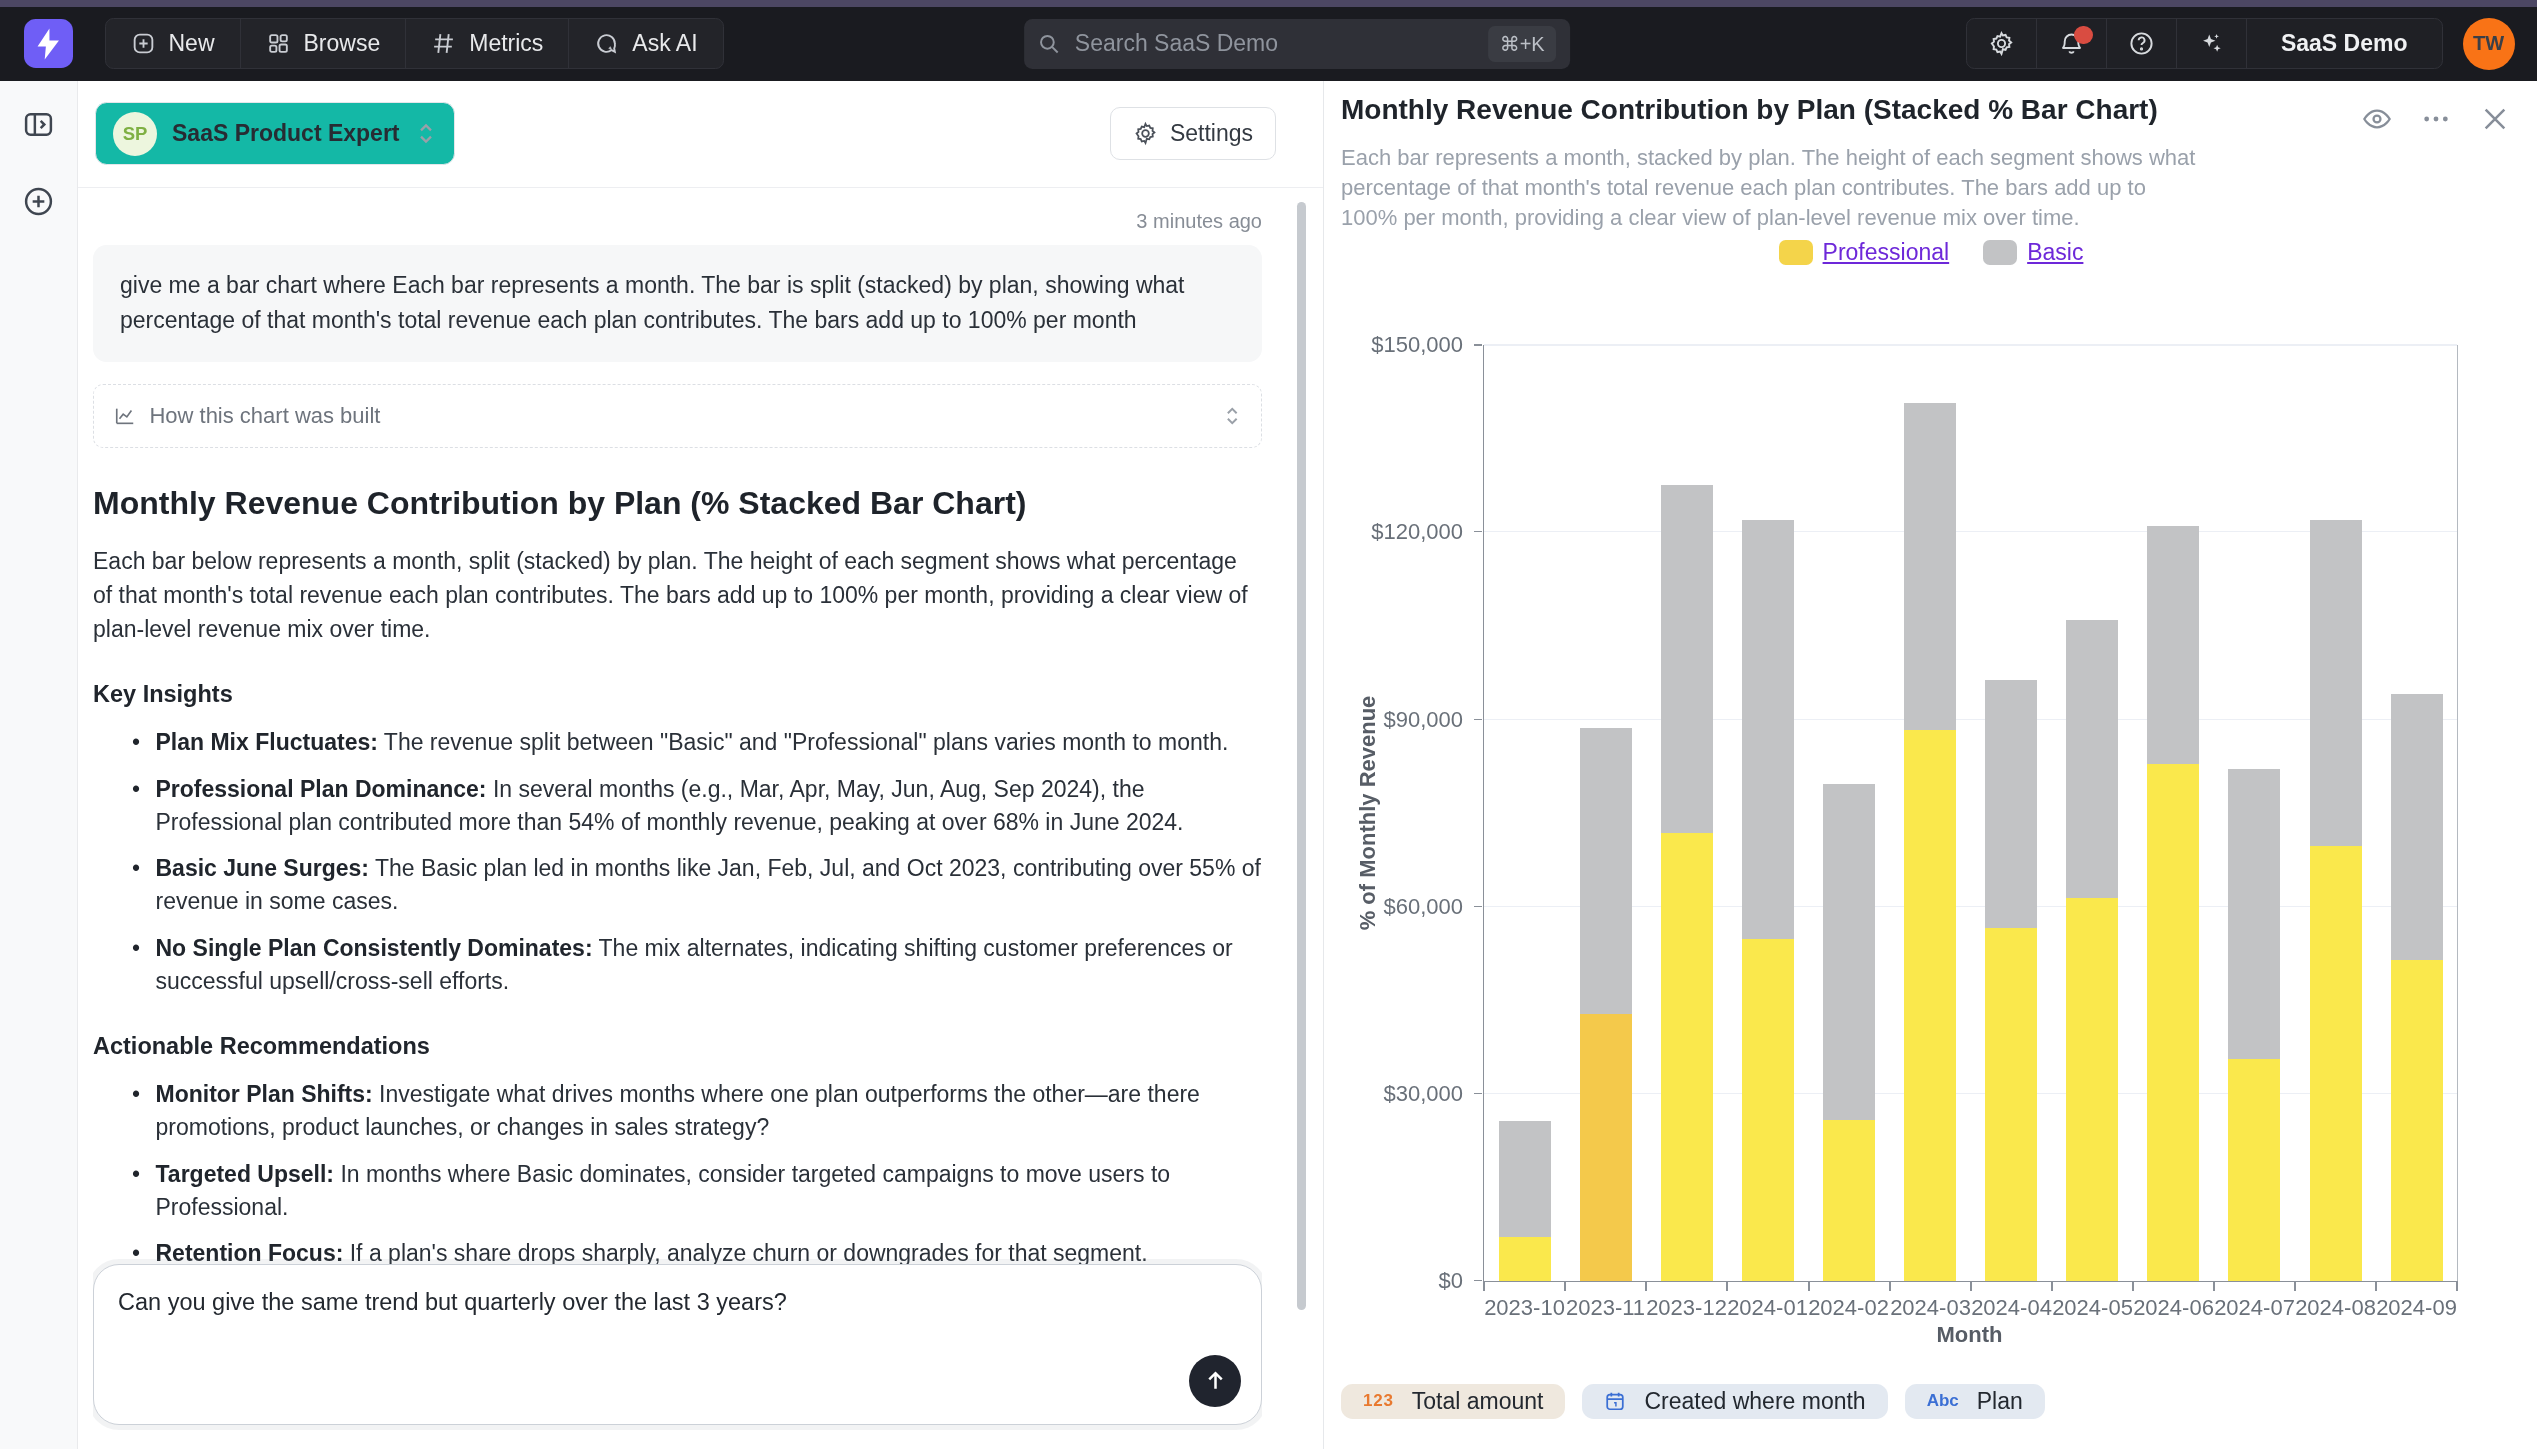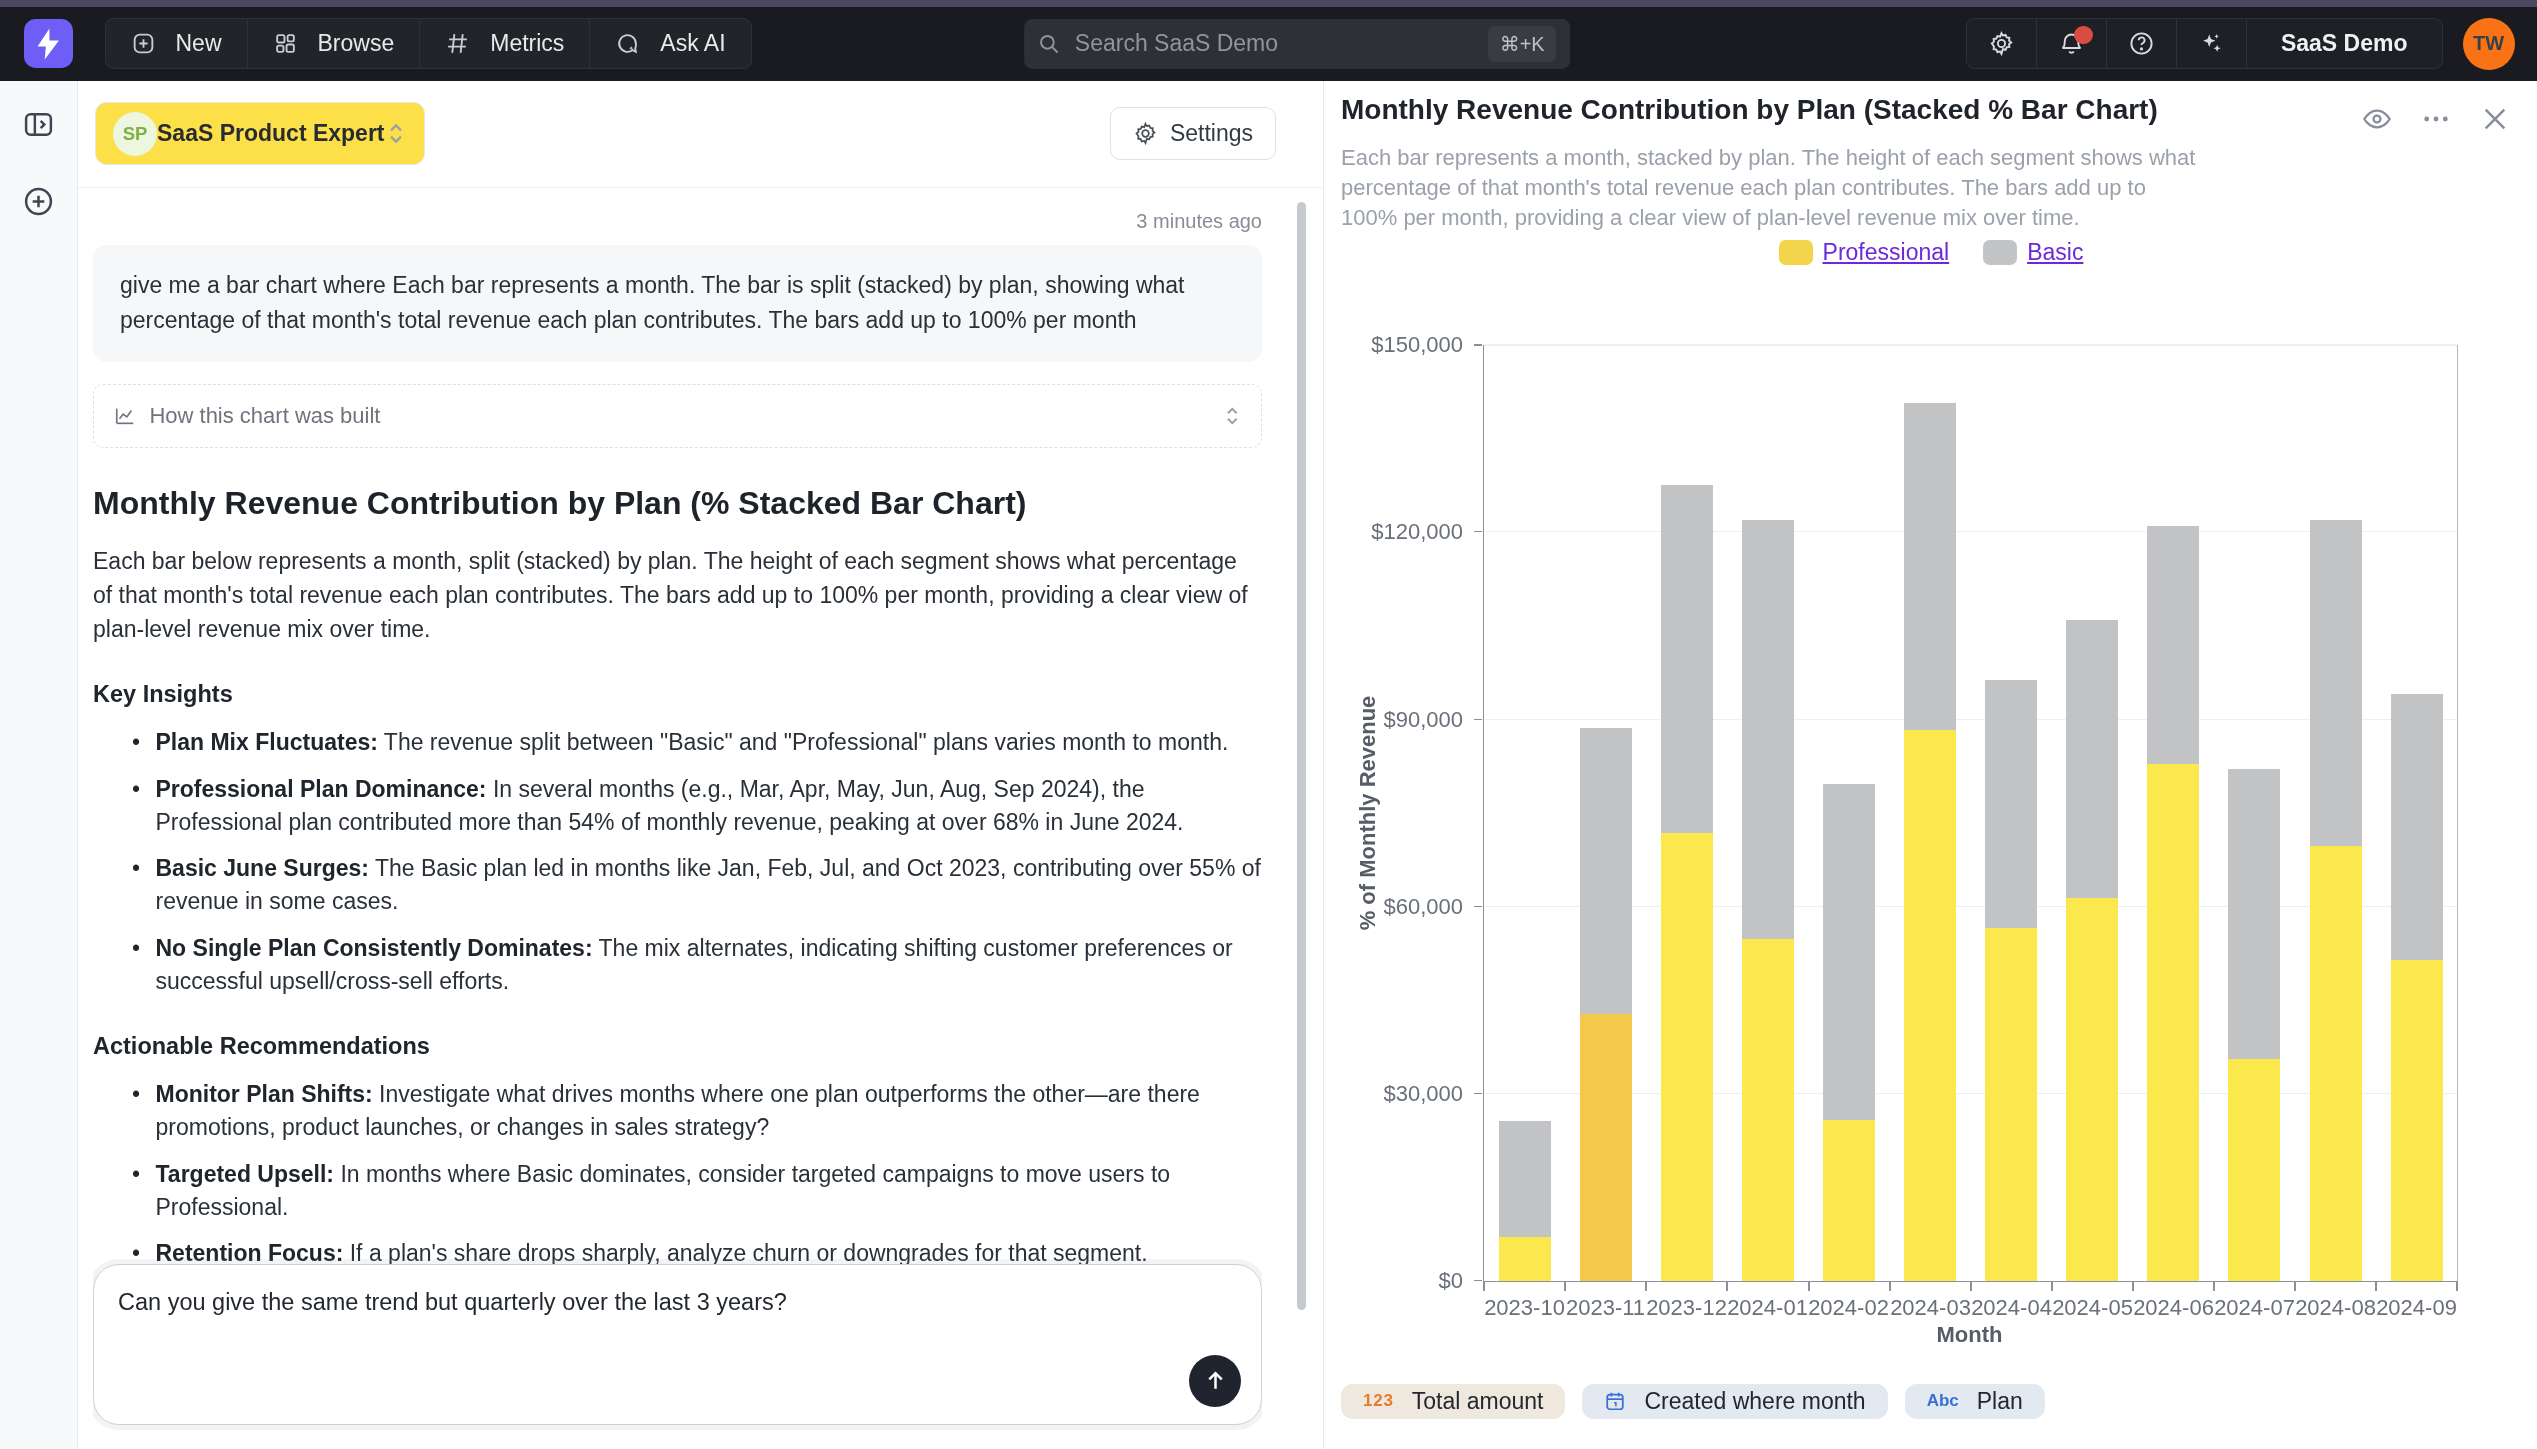--- a/index.html
+++ b/index.html
@@ -2,42 +2,42 @@
 <html style="font-size:13.4px"><head>
 <meta charset="utf-8">
 <style>
   html,body{margin:0;padding:0;background:#fff;}
   body{width:2538px;height:1449px;overflow:hidden;font-family:"Liberation Sans",sans-serif;color:#2a3038;position:relative;}
   .topstrip{height:6.7px;background:#4c4763;}
   
   .topbar{height:74px;background:#1a1b20;display:flex;align-items:center;position:relative;padding:0 23.5px;}
   .logo{width:49px;height:49px;border-radius:11.8px;background:#6f5ef6;display:flex;align-items:center;justify-content:center;flex:0 0 auto;}
   .navgroup{display:flex;margin-left:32px;background:#232429;border:0.8px solid #303138;border-radius:8.4px;overflow:hidden;height:49px;}
-  .navbtn{display:flex;align-items:center;gap:20px;padding:0 25px;color:#e8e9eb;font-size:23px;cursor:pointer;border-left:0.8px solid #303138;}
+  .navbtn{display:flex;align-items:center;gap:13px;padding:0 25px;color:#e8e9eb;font-size:23px;cursor:pointer;border-left:0.8px solid #303138;}
   .navbtn:first-child{border-left:none;}
   .navbtn svg{stroke:#c9ccd2;}
   .search{position:absolute;left:50%;transform:translateX(-50%);width:519px;height:50px;background:#2f3037;border-radius:8.4px;display:flex;align-items:center;padding:0 13.4px;margin-left:28px;}
   .search input{flex:1;background:transparent;border:none;outline:none;color:#cfd2d8;font-size:23px;font-family:inherit;margin-left:11.8px;}
   .search input::placeholder{color:#8f949d;}
   .kbd{background:#3a3c43;color:#bcc0c7;font-size:20px;border-radius:6.7px;padding:5.9px 11.8px;}
   .rightwrap{margin-left:auto;display:flex;align-items:center;gap:20px;}
   .rightgroup{display:flex;background:#1f2025;border:0.8px solid #303138;border-radius:8.4px;overflow:hidden;height:49px;}
   .iconcell{width:69px;display:flex;align-items:center;justify-content:center;border-left:0.8px solid #303138;position:relative;cursor:pointer;}
   .iconcell:first-child{border-left:none;}
   .orgcell{display:flex;align-items:center;padding:0 34px;border-left:0.8px solid #303138;color:#f0f1f3;font-size:23px;font-weight:600;cursor:pointer;}
   .baddot{position:absolute;top:6.7px;right:13.4px;width:18.5px;height:18.5px;border-radius:50%;background:#d94c41;}
   .avatar{width:52px;height:52px;border-radius:50%;background:#f97316;color:#3a3f47;font-weight:700;font-size:20px;display:flex;align-items:center;justify-content:center;cursor:pointer;}
   
   .main{display:flex;height:1369px;}
   .rail{width:77px;background:#f8f9fa;border-right:0.8px solid #e9eaec;display:flex;flex-direction:column;align-items:center;padding-top:23.5px;gap:37px;}
   .railbtn{width:40px;height:40px;display:flex;align-items:center;justify-content:center;cursor:pointer;}
   
   .chat{flex:1;position:relative;background:#fff;}
   .chat-header{height:106px;border-bottom:0.8px solid #edeef1;display:flex;align-items:center;justify-content:space-between;padding:0 47px 0 17px;}
-  .agent-pill{display:flex;align-items:center;gap:0;border:0.8px solid #e4e6ea;border-radius:11.8px;padding:8.4px 17px;cursor:pointer;background:#fde047;}
+  .agent-pill{display:flex;align-items:center;gap:15px;border:0.8px solid #e4e6ea;border-radius:11.8px;padding:8.4px 17px;cursor:pointer;background:#14b8a6;}
   .sp-avatar{width:44px;height:44px;border-radius:50%;background:#edf6de;color:#7fb043;font-weight:700;font-size:18.5px;display:flex;align-items:center;justify-content:center;}
   .agent-name{font-size:23px;font-weight:600;color:#272c33;}
   .settings-btn{display:flex;align-items:center;gap:11.8px;border:0.8px solid #dee1e5;border-radius:10px;padding:11.8px 22px;font-size:23px;color:#343a42;cursor:pointer;background:#fff;}
   .chat-scroll{position:absolute;top:106px;bottom:0;left:15px;right:61px;overflow:hidden;}
   .timestamp{margin-top:23.5px;text-align:right;font-size:20px;color:#878d96;}
   .bubble{margin-top:11.8px;background:#f6f7f8;border-radius:13.4px;padding:23.5px 27px;font-size:23px;line-height:35px;color:#2a3038;}
   .collapsible{margin-top:22px;border:1.7px dashed #dcdfe4;border-radius:10px;height:62px;display:flex;align-items:center;padding:0 20px;color:#6e747d;font-size:22px;gap:13.4px;cursor:pointer;}
   .collapsible .spacer{flex:1;}
   h2.resp{margin:37px 0 0;font-size:32px;color:#1e232a;font-weight:700;}
   .body-p{margin-top:22px;font-size:23px;line-height:34px;color:#2a3038;max-width:1170px;}

